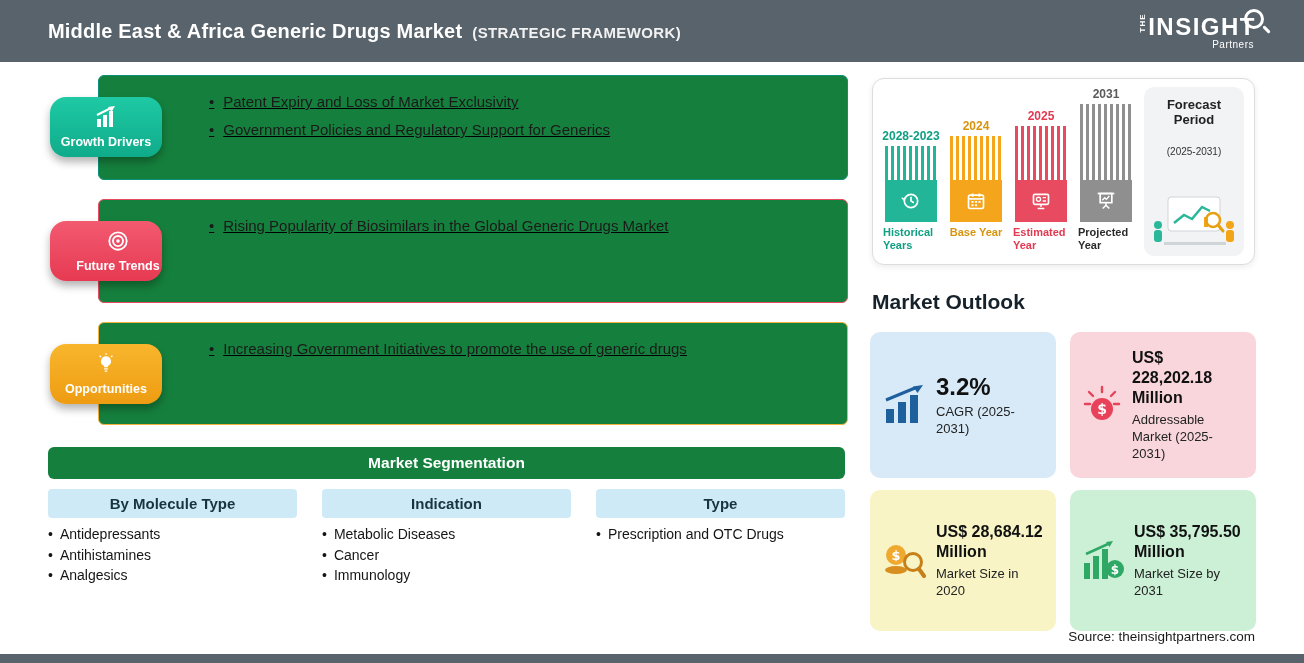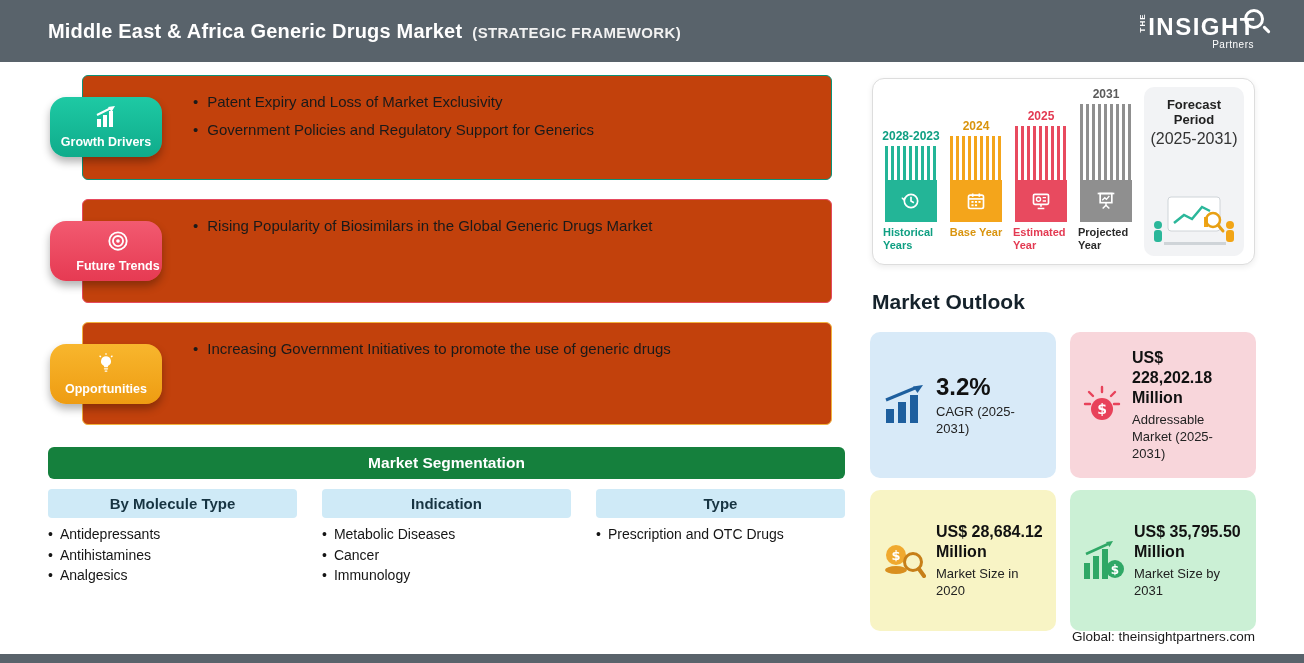--- a/index.html
+++ b/index.html
@@ -14,21 +14,21 @@
   .page-subtitle { color:#f2f2f2; font-size:15px; font-weight:600; letter-spacing:.4px; }
   .logo { margin-left:auto; color:#fff; text-align:right; }
   .logo-top { position:relative; display:flex; align-items:center; }
   .logo-the { display:inline-block; transform:rotate(-90deg); font-size:8px; font-weight:bold; width:12px; letter-spacing:1px; }
   .logo-name { font-size:24px; font-weight:800; letter-spacing:1.5px; }
   .logo-ring { position:absolute; right:-8px; top:-4px; width:20px; height:20px; border:3px solid #fff; border-radius:50%; }
   .logo-ring::after { content:""; position:absolute; left:15px; top:16px; width:9px; height:3px; background:#fff; transform:rotate(45deg); border-radius:2px; }
   .logo-sub { font-size:10px; letter-spacing:.5px; margin-top:-2px; padding-right:2px; }
 
   
-  .fw-box { position:absolute; left:82px; width:750px; background:#c2410c; border-radius:6px; }
+  .fw-box { position:absolute; left:98px; width:750px; background:#15803d; border-radius:6px;text-decoration:underline; }
   .fw-box ul { list-style:none; padding:16px 20px 0 110px; font-size:15px; color:#1a1a1a; }
   .fw-box li { margin-bottom:9px; line-height:19px; }
   .fw-box li::before { content:"•"; margin-right:9px; }
   .box-growth { top:75px; height:105px; border:1.5px solid #0c9178; }
   .box-trends { top:199px; height:104px; border:1.5px solid #e64a5e; }
   .box-opps   { top:322px; height:103px; border:1.5px solid #f2b23c; }
 
   .fw-badge { position:absolute; left:50px; width:112px; height:60px; border-radius:16px;
               display:flex; flex-direction:column; align-items:center; justify-content:center;
               color:#fff; box-shadow:0 5px 8px rgba(0,0,0,.3); z-index:2; }
@@ -70,21 +70,21 @@
   .t-hist .solid { background:#23b597; } .t-base .solid { background:#f4a51b; }
   .t-est  .solid { background:#e84a5f; } .t-proj .solid { background:#8f8f8f; }
   .t-hist .tyear { color:#0f9f82; } .t-base .tyear { color:#d9940e; }
   .t-est  .tyear { color:#e33a52; } .t-proj .tyear { color:#5a5a5a; }
   .t-hist .tlabel { color:#0f9f82; } .t-base .tlabel { color:#d9940e; }
   .t-est  .tlabel { color:#e33a52; } .t-proj .tlabel { color:#2b2b2b; }
 
   .forecast-box { width:100px; background:#f2f3f5; border-radius:10px; padding:10px 5px 5px;
                   text-align:center; display:flex; flex-direction:column; }
   .fc-title { font-size:13px; font-weight:bold; color:#222; line-height:15px; }
-  .fc-range { font-size:16px; color:#333; margin-top:3px; }
+  .fc-range { font-size:10px; color:#333; margin-top:19px; }
   .fc-illus { margin-top:auto; }
 
   
   .outlook-title { position:absolute; left:872px; top:290px; font-size:21px; font-weight:bold; color:#15222b; }
   .ocard { position:absolute; width:186px; border-radius:10px; padding:14px 12px;
            display:flex; gap:10px; align-items:center; }
   .card-cagr { left:870px; top:332px; height:146px; background:#d8eaf8; }
   .card-addr { left:1070px; top:332px; height:146px; background:#f8d6db; }
   .card-2024 { left:870px; top:490px; height:141px; background:#f8f4c5; }
   .card-2031 { left:1070px; top:490px; height:141px; background:#cbf0d5; }
@@ -357,16 +357,16 @@
         <circle cx="33" cy="28" r="9" fill="#2fa866"></circle>
         <text x="33" y="32.5" text-anchor="middle" font-size="12" font-weight="bold" fill="#fff" font-family="DejaVu Sans, sans-serif">$</text>
       </svg>
     </span>
     <div class="otext">
       <div class="oval">US$ 35,795.50 Million</div>
       <div class="olabel">Market Size by 2031</div>
     </div>
   </div>
 
-  <div class="source">Global: theinsightpartners.com</div>
+  <div class="source">Source: theinsightpartners.com</div>
 
   <footer class="bottombar"></footer>
 </div>
 
 </body></html>

